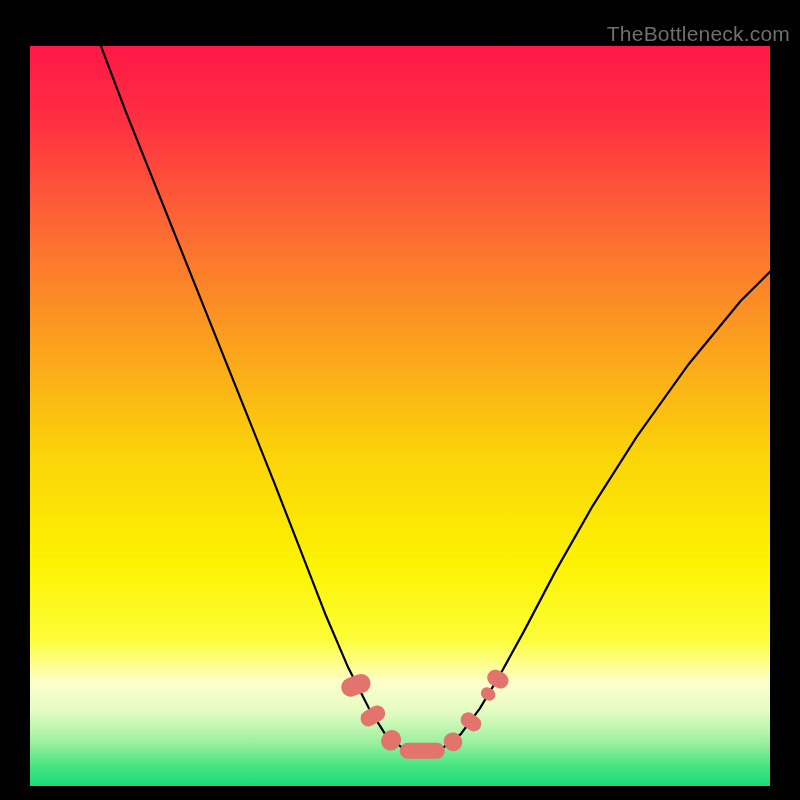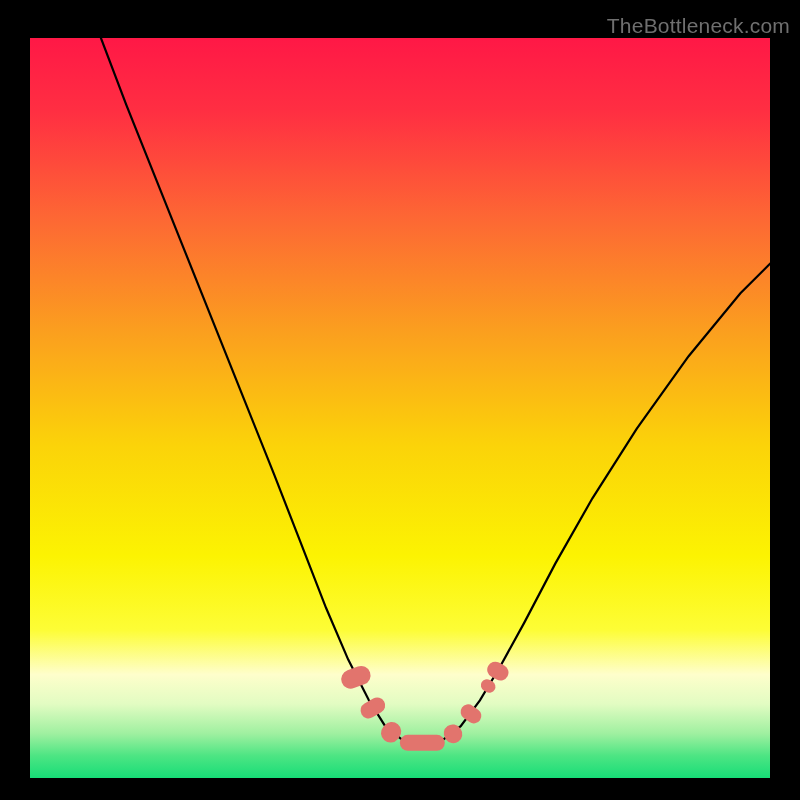--- a/index.html
+++ b/index.html
@@ -6,21 +6,21 @@
     margin: 0;
     padding: 0;
     width: 800px;
     height: 800px;
     background: #000;
     overflow: hidden;
     font-family: Arial, Helvetica, sans-serif;
   }
   .frame {
     position: absolute;
-    left: 0; top: 8px;
+    left: 0; top: 16px;
     width: 800px; height: 608px;
     background: #000;
   }
   .plot-area {
     position: absolute;
     left: 30px;
     top: 30px;
     width: 740px;
     height: 740px;
     overflow: hidden;

